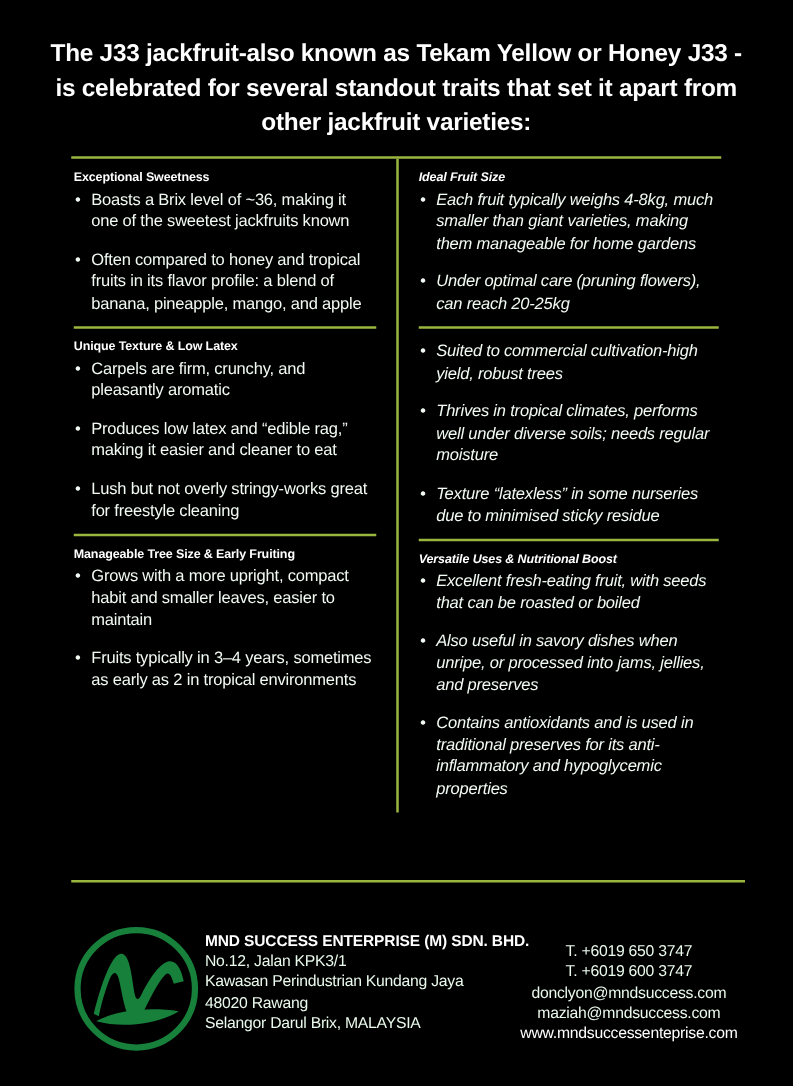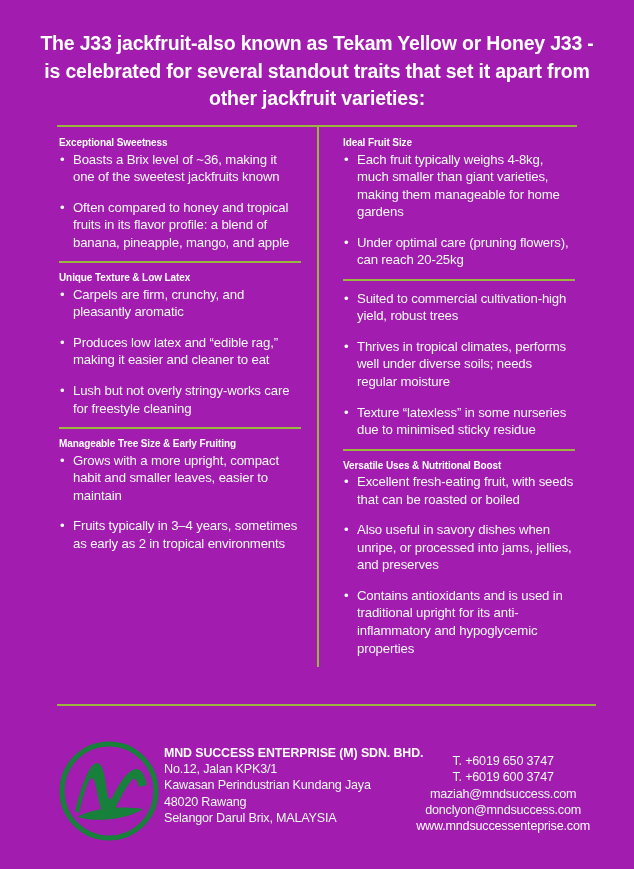--- a/index.html
+++ b/index.html
@@ -4,21 +4,21 @@
 <style>
   html, body {
     margin: 0;
     padding: 0;
     background: #ffffff;
   }
   #poster {
     position: relative;
     width: 634px;
     height: 869px;
-    background: #a21caf;
+    background: #000000;
     overflow: hidden;
     font-family: "Liberation Sans", sans-serif;
     color: #ffffff;
     box-sizing: border-box;
   }
 
   
   .header {
     padding: 30px 40px 0 40px;
     text-align: center;
@@ -44,22 +44,23 @@
     position: relative;
   }
   .col {
     box-sizing: border-box;
     width: 50%;
   }
   .col-left {
     padding: 10px 16px 0 2px;
   }
   .col-right {
-    padding: 10px 2px 0 24px;
+    padding: 10px 2px 0 16px;
     border-left: 2px solid #9ab63f;
+    font-style: italic;
   }
 
   .section {
     padding-bottom: 8px;
   }
   .section + .section {
     border-top: 2px solid #9ab63f;
     padding-top: 9px;
   }
   .section-title {
@@ -172,21 +173,21 @@
           <ul class="bullets">
             <li><span class="dot">•</span><span>Boasts a Brix level of ~36, making it one of the sweetest jackfruits known</span></li>
             <li><span class="dot">•</span><span>Often compared to honey and tropical fruits in its flavor profile: a blend of banana, pineapple, mango, and apple</span></li>
           </ul>
         </div>
         <div class="section">
           <div class="section-title">Unique Texture &amp; Low Latex</div>
           <ul class="bullets">
             <li><span class="dot">•</span><span>Carpels are firm, crunchy, and pleasantly aromatic</span></li>
             <li><span class="dot">•</span><span>Produces low latex and “edible rag,” making it easier and cleaner to eat</span></li>
-            <li><span class="dot">•</span><span>Lush but not overly stringy-works care for freestyle cleaning</span></li>
+            <li><span class="dot">•</span><span>Lush but not overly stringy-works great for freestyle cleaning</span></li>
           </ul>
         </div>
         <div class="section">
           <div class="section-title">Manageable Tree Size &amp; Early Fruiting</div>
           <ul class="bullets">
             <li><span class="dot">•</span><span>Grows with a more upright, compact habit and smaller leaves, easier to maintain</span></li>
             <li><span class="dot">•</span><span>Fruits typically in 3–4 years, sometimes as early as 2 in tropical environments</span></li>
           </ul>
         </div>
       </div>
@@ -203,21 +204,21 @@
             <li><span class="dot">•</span><span>Suited to commercial cultivation-high yield, robust trees</span></li>
             <li><span class="dot">•</span><span>Thrives in tropical climates, performs well under diverse soils; needs regular moisture</span></li>
             <li><span class="dot">•</span><span>Texture “latexless” in some nurseries due to minimised sticky residue</span></li>
           </ul>
         </div>
         <div class="section">
           <div class="section-title">Versatile Uses &amp; Nutritional Boost</div>
           <ul class="bullets">
             <li><span class="dot">•</span><span>Excellent fresh-eating fruit, with seeds that can be roasted or boiled</span></li>
             <li><span class="dot">•</span><span>Also useful in savory dishes when unripe, or processed into jams, jellies, and preserves</span></li>
-            <li><span class="dot">•</span><span>Contains antioxidants and is used in traditional upright for its anti-inflammatory and hypoglycemic properties</span></li>
+            <li><span class="dot">•</span><span>Contains antioxidants and is used in traditional preserves for its anti-inflammatory and hypoglycemic properties</span></li>
           </ul>
         </div>
       </div>
   </div>
 
   <div class="footer-rule"></div>
 
   <div class="footer">
 
     <div class="logo">
@@ -244,20 +245,20 @@
       <div class="footer-company">MND SUCCESS ENTERPRISE (M) SDN. BHD.</div>
       <div>No.12, Jalan KPK3/1</div>
       <div>Kawasan Perindustrian Kundang Jaya</div>
       <div>48020 Rawang</div>
       <div>Selangor Darul Brix, MALAYSIA</div>
     </div>
 
     <div class="footer-contact">
       <div>T. +6019 650 3747</div>
       <div>T. +6019 600 3747</div>
+      <div>donclyon@mndsuccess.com</div>
       <div>maziah@mndsuccess.com</div>
-      <div>donclyon@mndsuccess.com</div>
       <div class="footer-web">www.mndsuccessenteprise.com</div>
     </div>
 
   </div>
 
 </div>
 
 </body></html>

